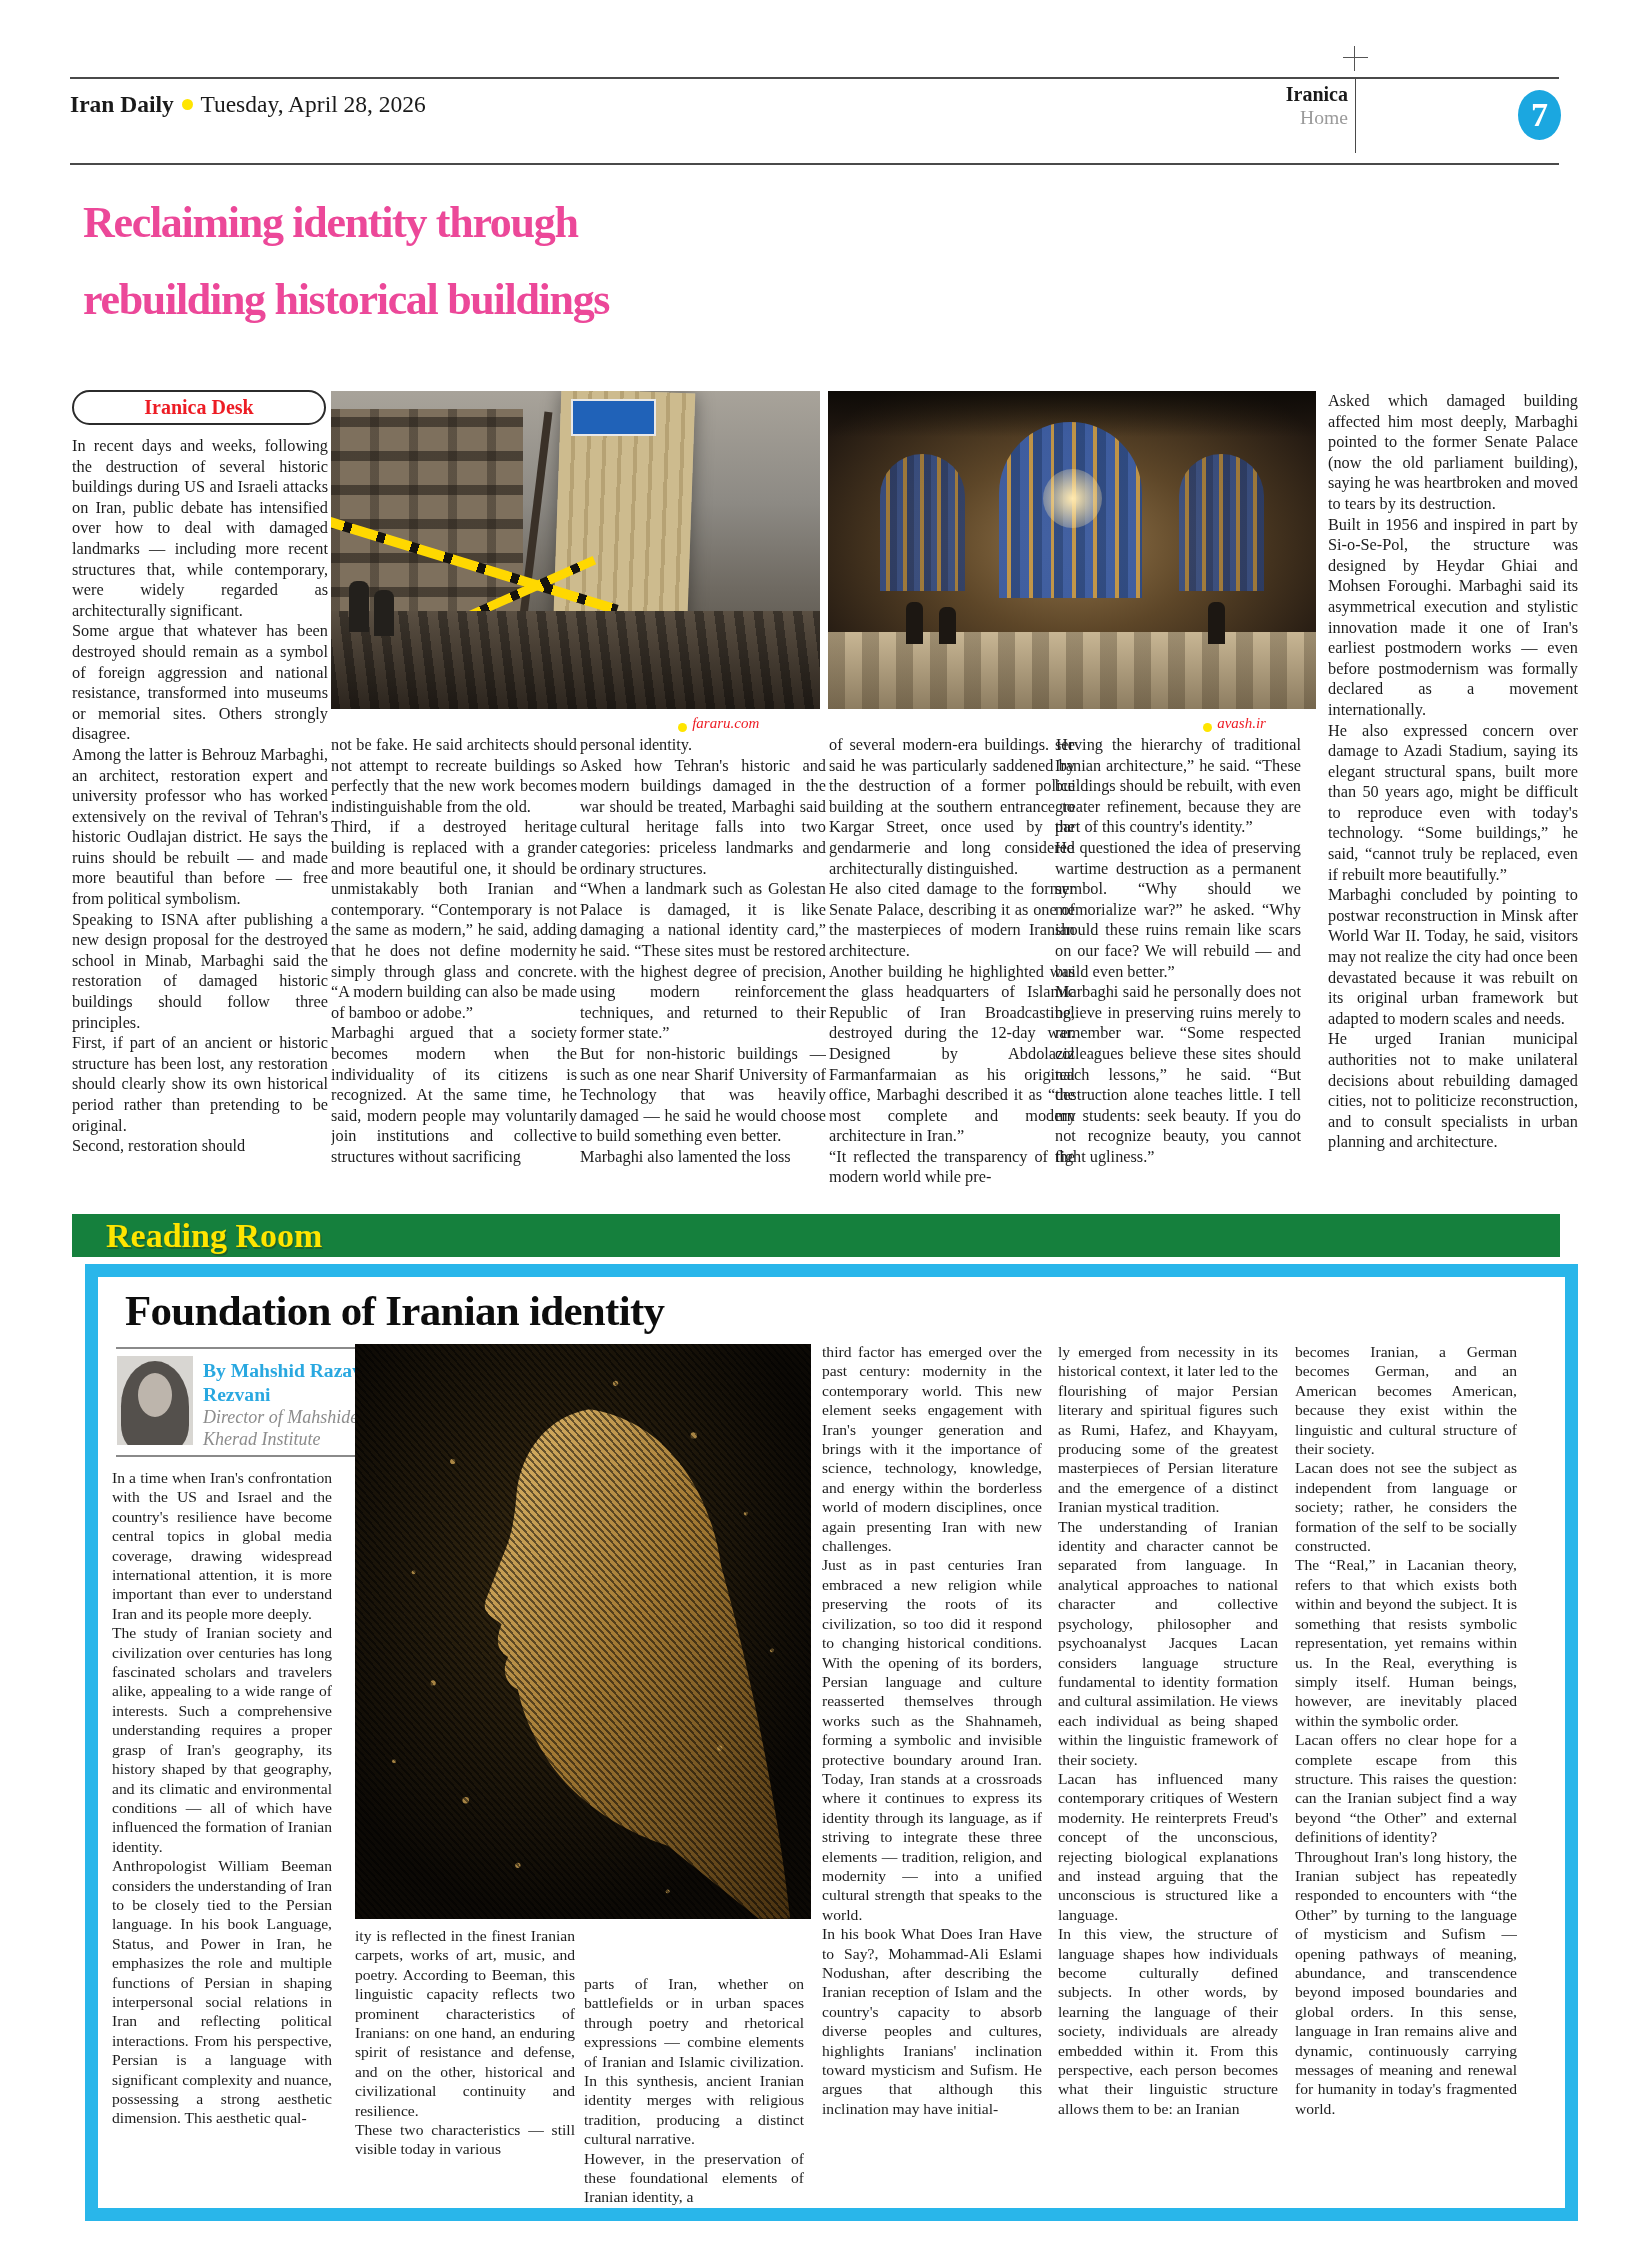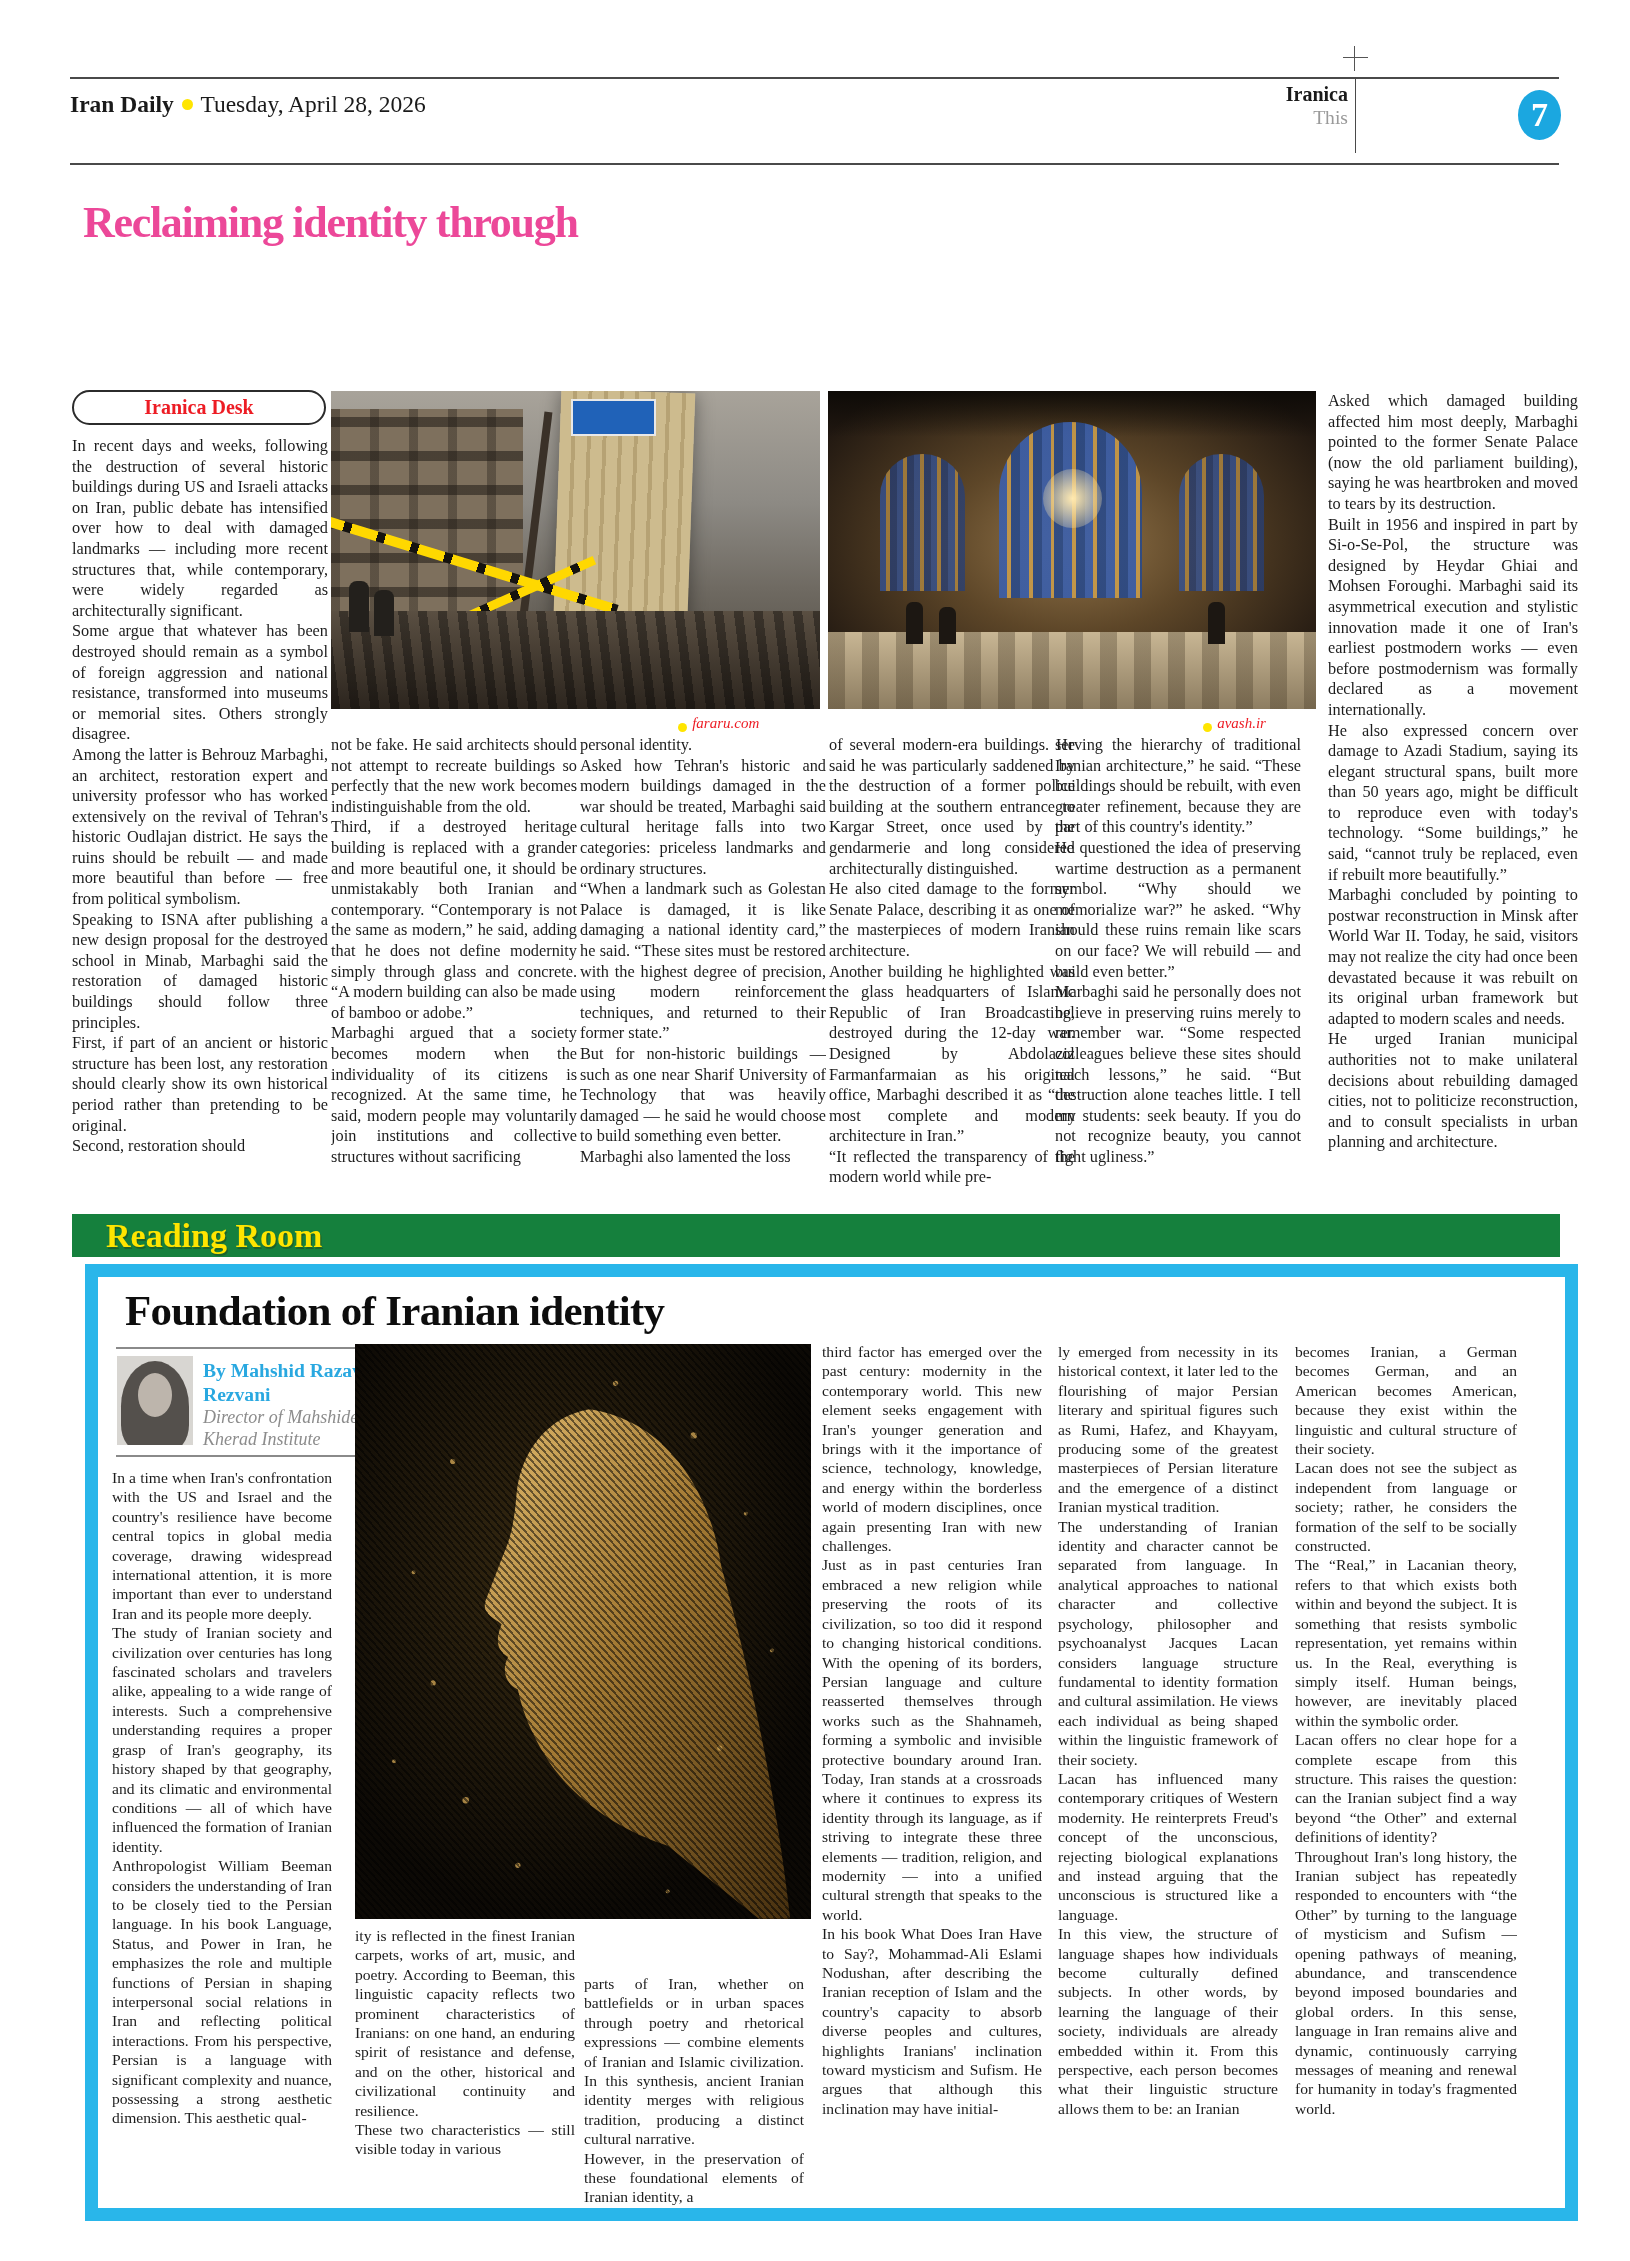--- a/index.html
+++ b/index.html
@@ -108,30 +108,31 @@
 <div class="page">
 
   <div class="rule" style="left:70px; top:77px; width:1489px; height:2px;"></div>
   <div class="masthead">
     <span class="paper">Iran Daily</span>
     <span class="dot"></span>
     <span>Tuesday, April 28, 2026</span>
   </div>
   <div class="section-block">
     <div class="section-name">Iranica</div>
-    <div class="section-sub">This</div>
+    <div class="section-sub">Home</div>
   </div>
   <div class="cropmark-v"></div>
   <div class="cropmark-h"></div>
   <div class="vdivider"></div>
   <div class="page-circle">7</div>
   <div class="rule" style="left:70px; top:163px; width:1489px; height:2px;"></div>
 
   <div class="headline">
     <div>Reclaiming identity through</div>
+    <div>rebuilding historical buildings</div>
   </div>
 
   <div class="kicker-pill">
     <span>Iranica Desk</span>
   </div>
 
   <div class="photo photo-left">
     <div class="pl-building"></div>
     <div class="pl-tower"></div>
     <div class="pl-sign"></div>

